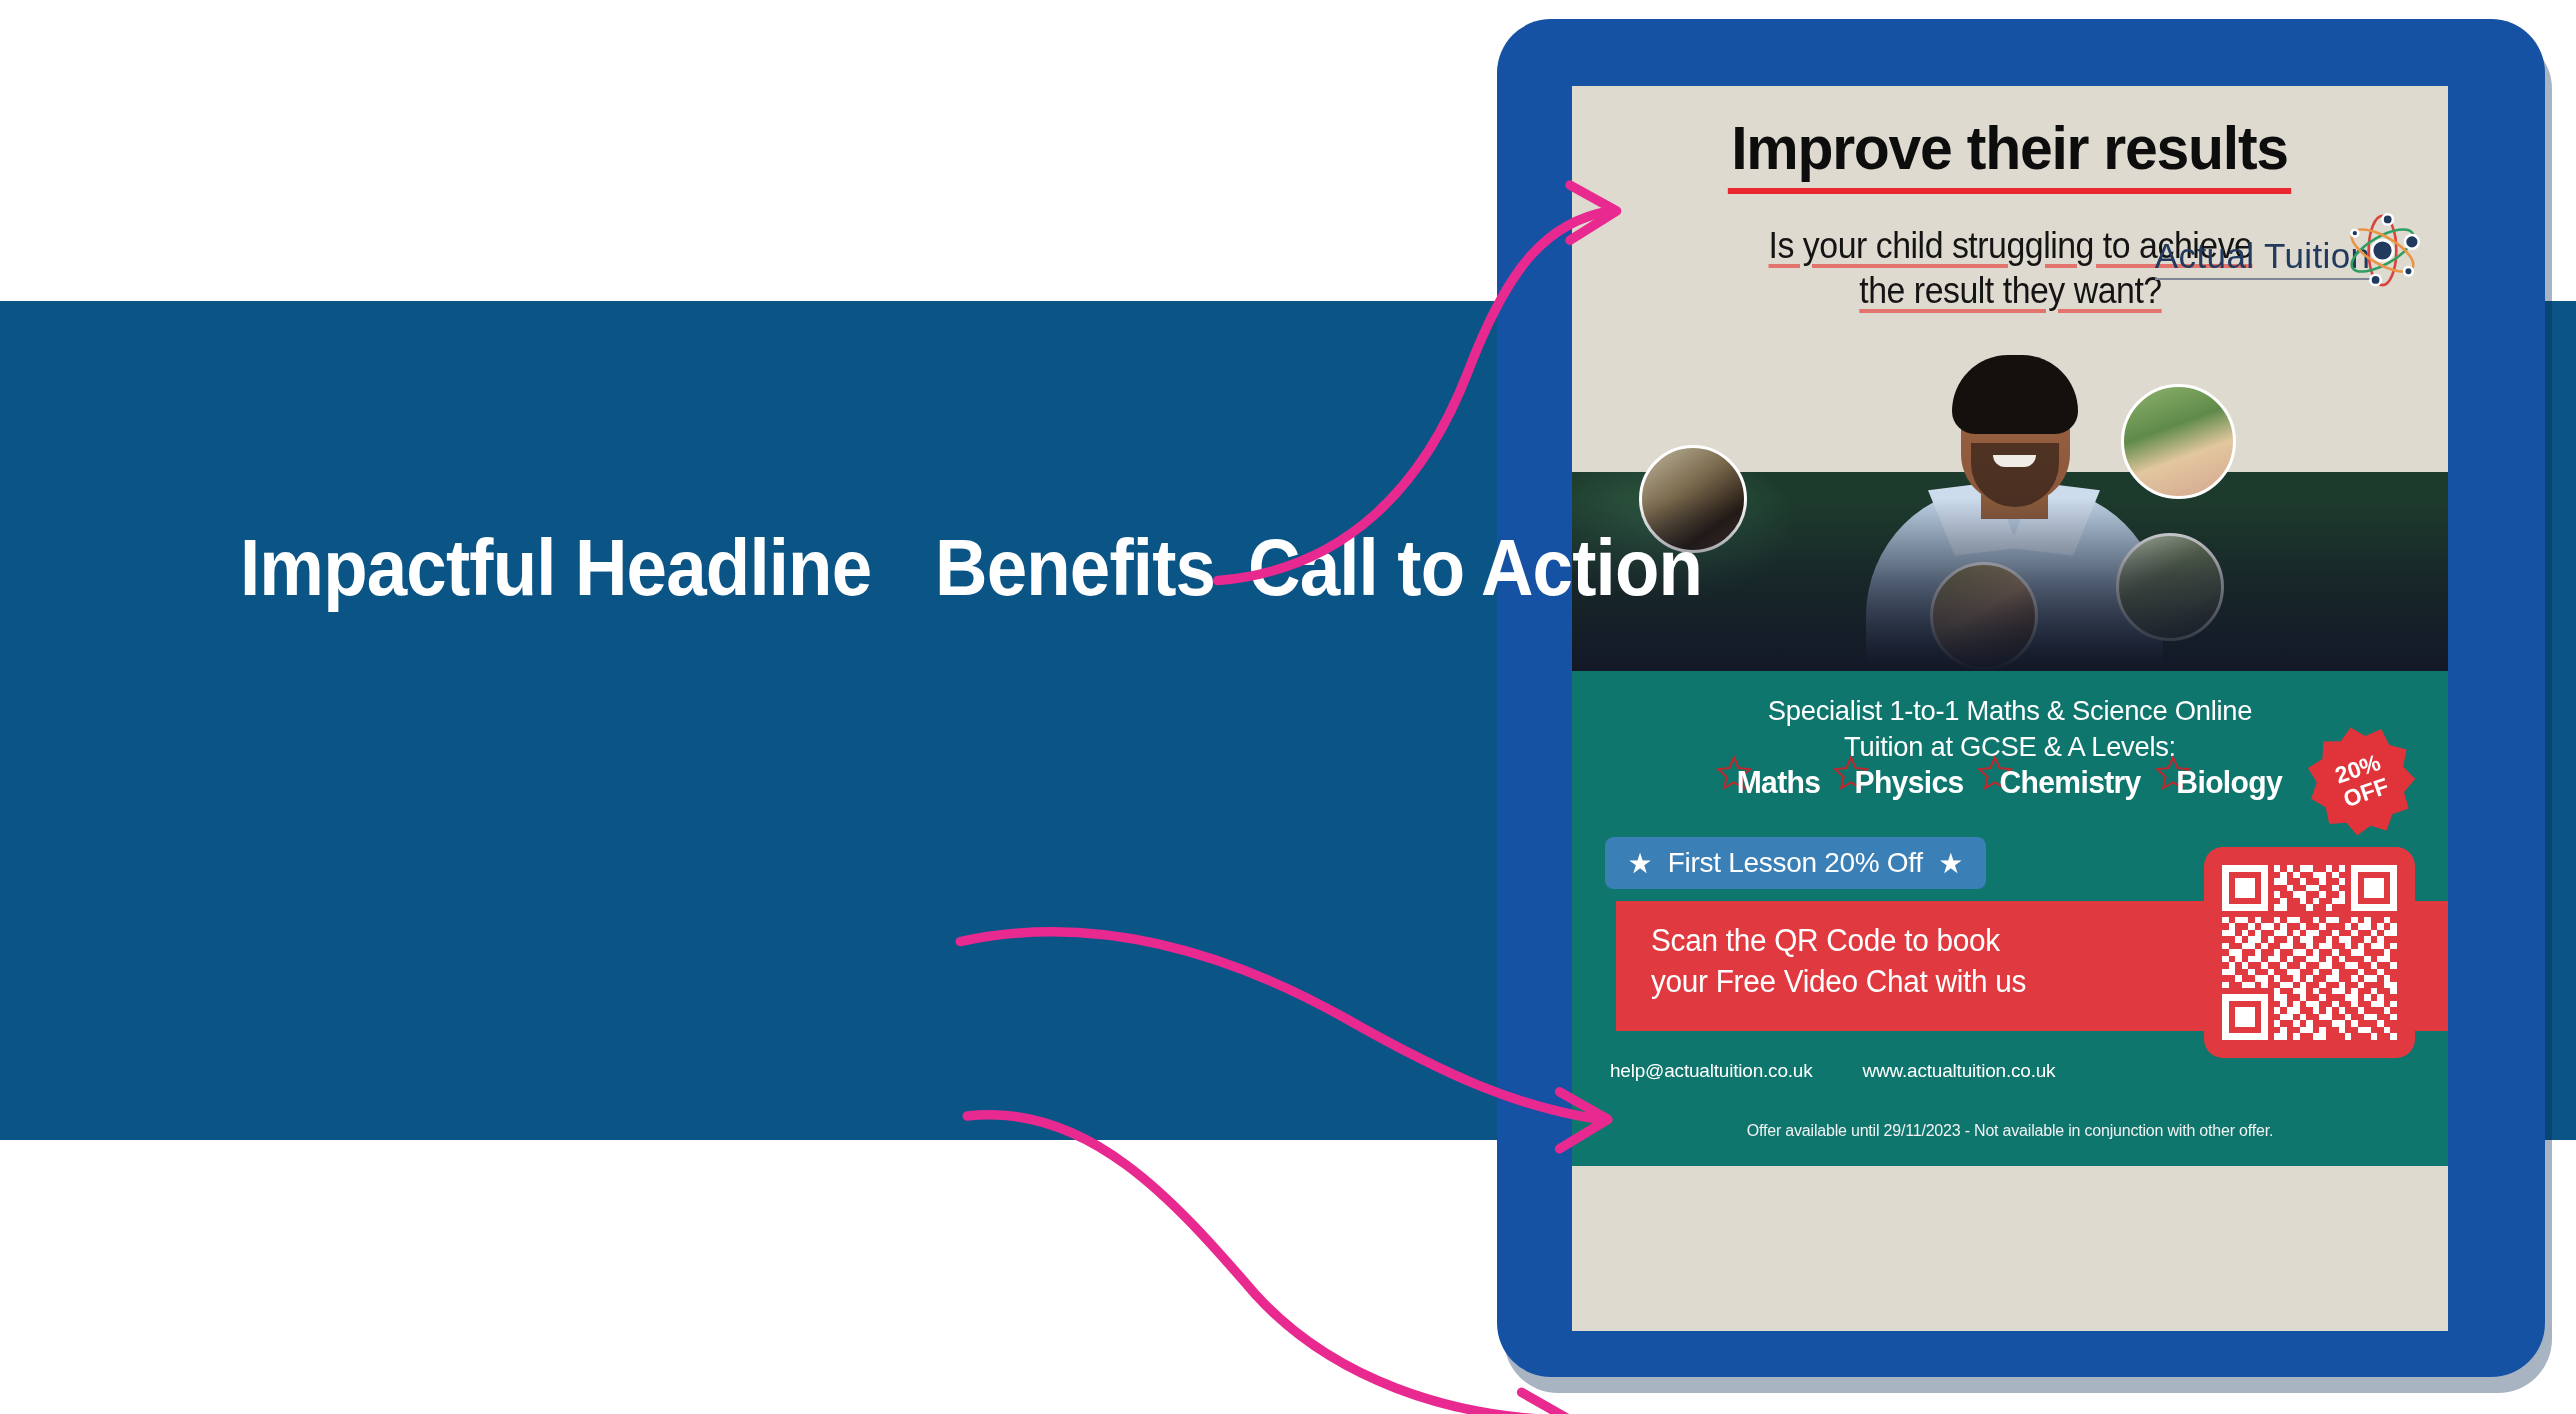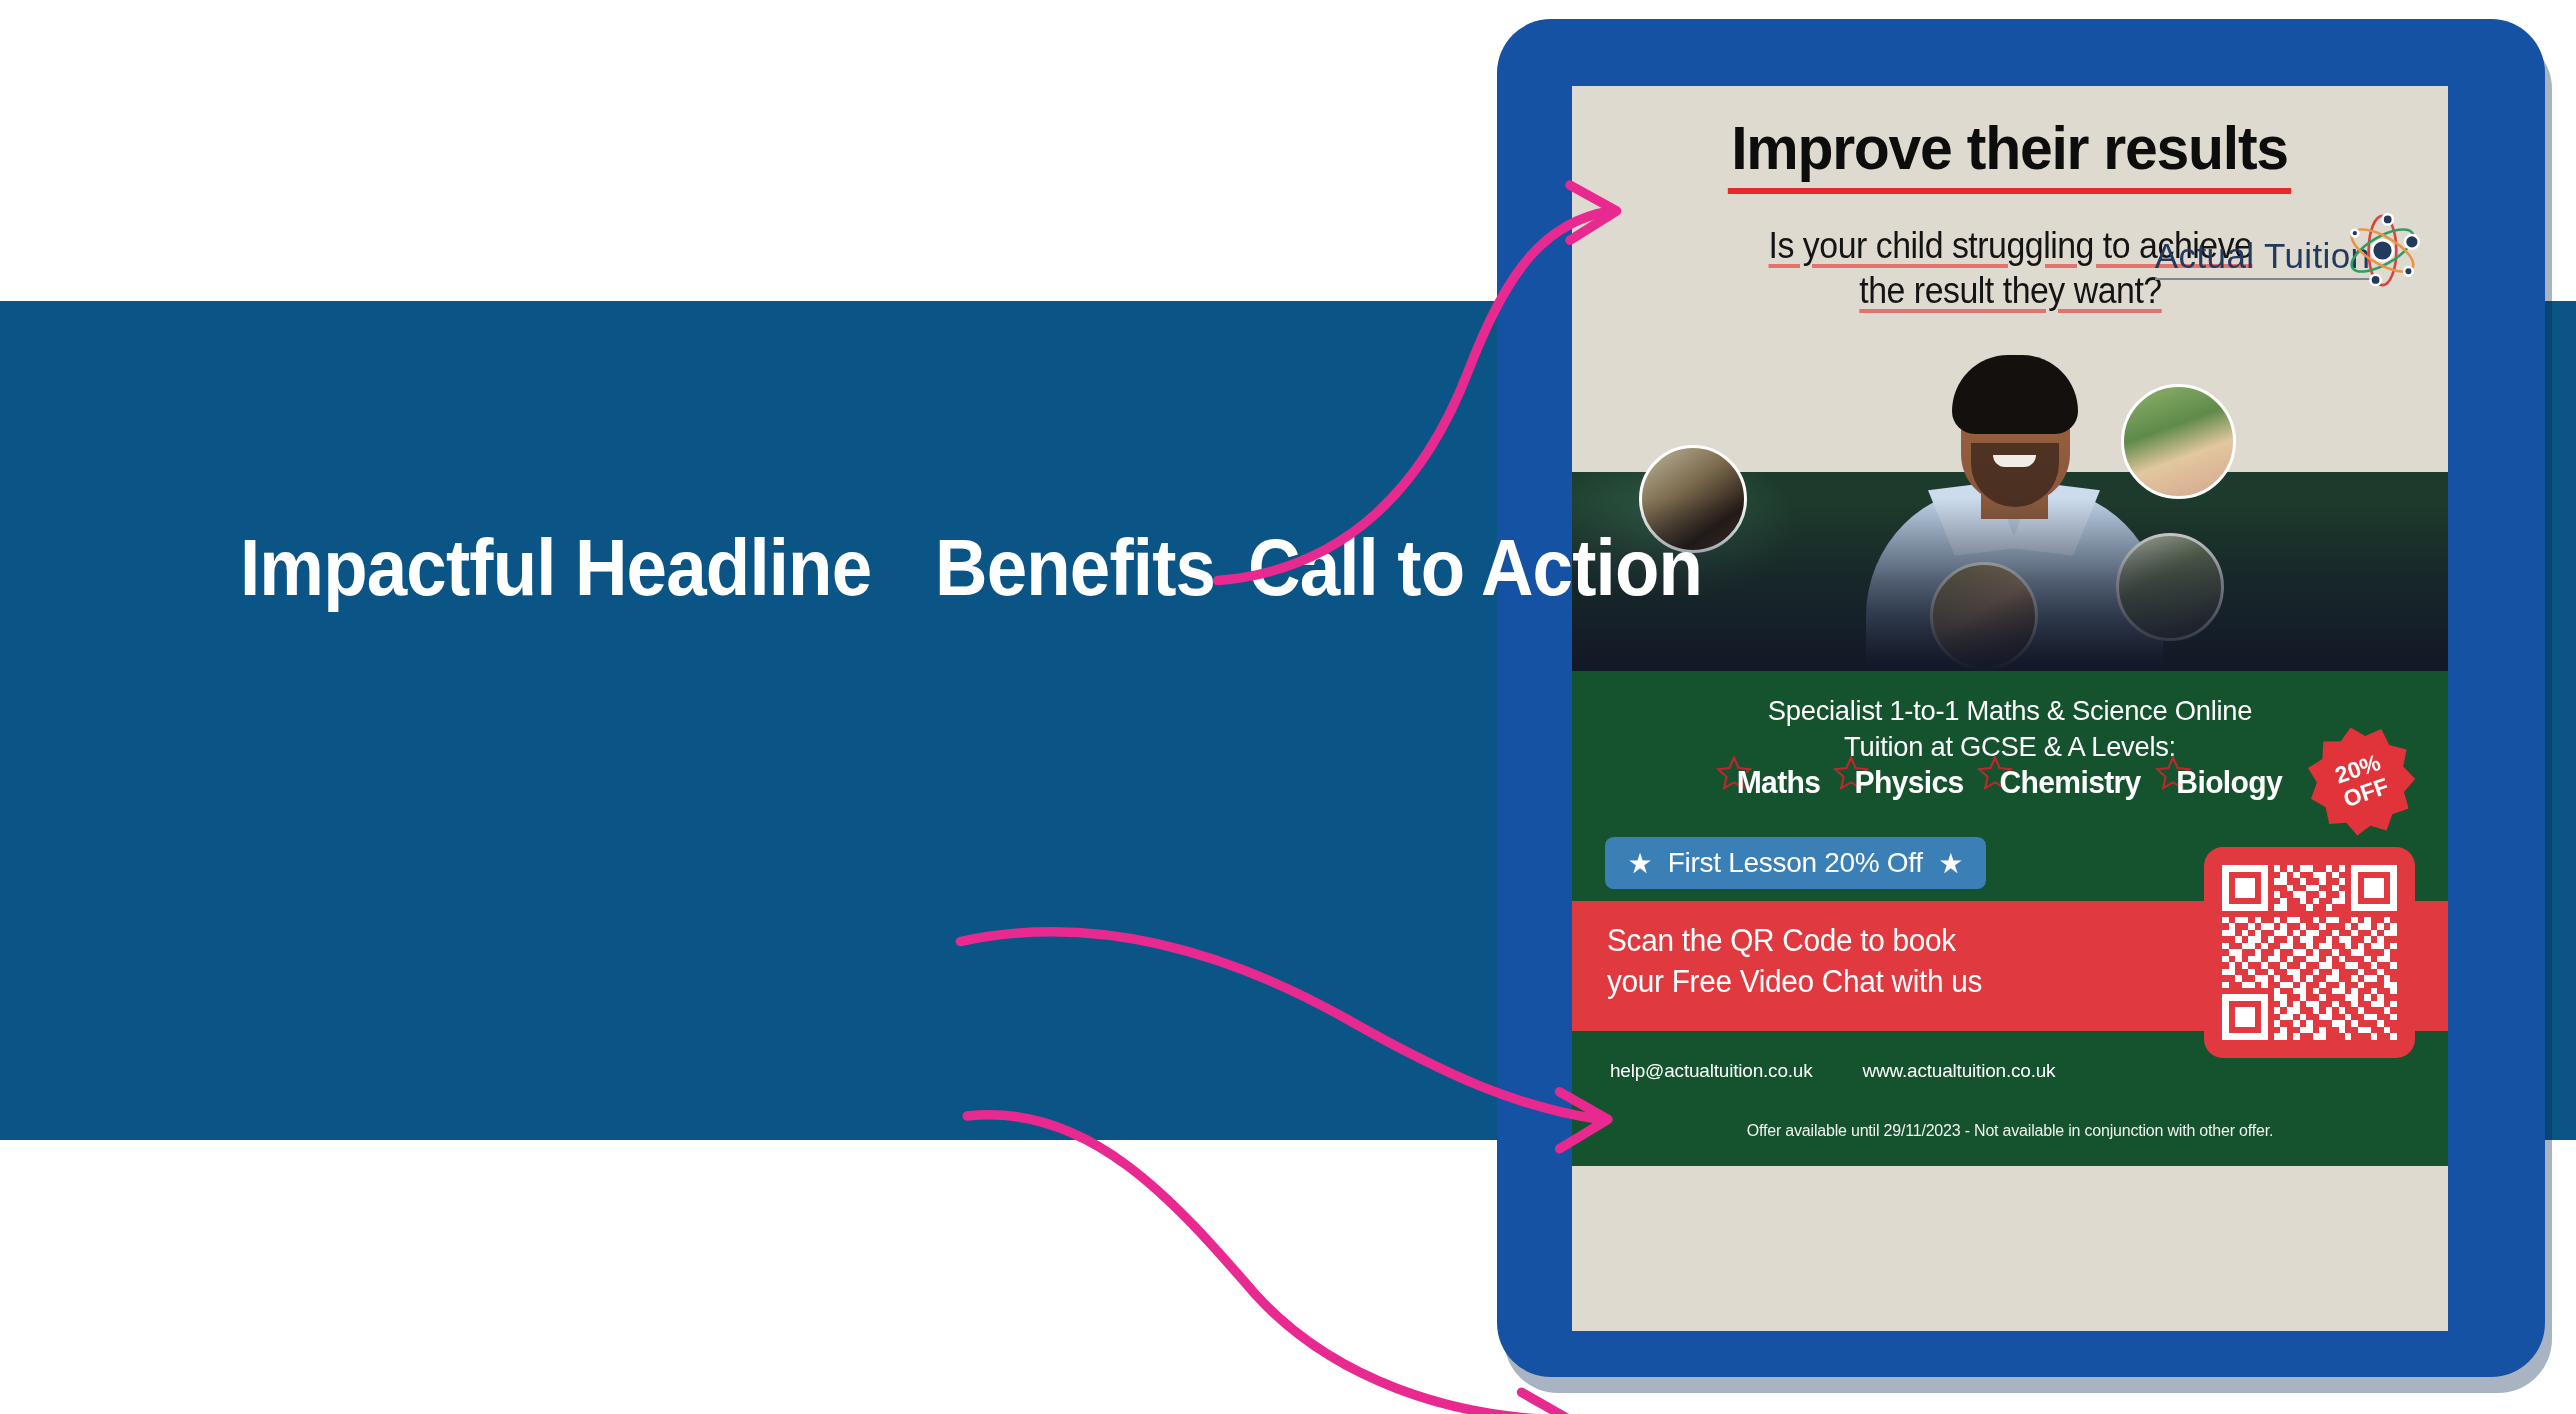--- a/index.html
+++ b/index.html
@@ -243,21 +243,21 @@
     font-weight: bold;
     font-size: 23px;
     line-height: 25px;
     text-align: center;
     transform: rotate(-7deg);
   }
 
   
   #dark-section {
     position: relative;
-    background: #14532d;
+    background: #0f766e;
     padding-top: 7px;
     min-height: 432px;
   }
   #services {
     color: #ffffff;
     text-align: center;
     font-family: "Liberation Sans", sans-serif;
     font-size: 28.5px;
     line-height: 36px;
     letter-spacing: -0.3px;
@@ -307,20 +307,21 @@
     font-family: "Liberation Sans", sans-serif;
     font-size: 28px;
     letter-spacing: -0.3px;
   }
   #cta-band {
     position: relative;
     margin-top: 12px;
     background: #e03a40;
     padding: 19px 0 21px 35px;
     min-height: 90px;
+    margin-left: 44px;
   }
   #cta-text {
     color: #ffffff;
     font-family: "Liberation Sans", sans-serif;
     font-size: 31px;
     line-height: 41px;
     letter-spacing: -0.3px;
     transform: scaleX(0.96);
     transform-origin: left center;
     max-width: 535px;

